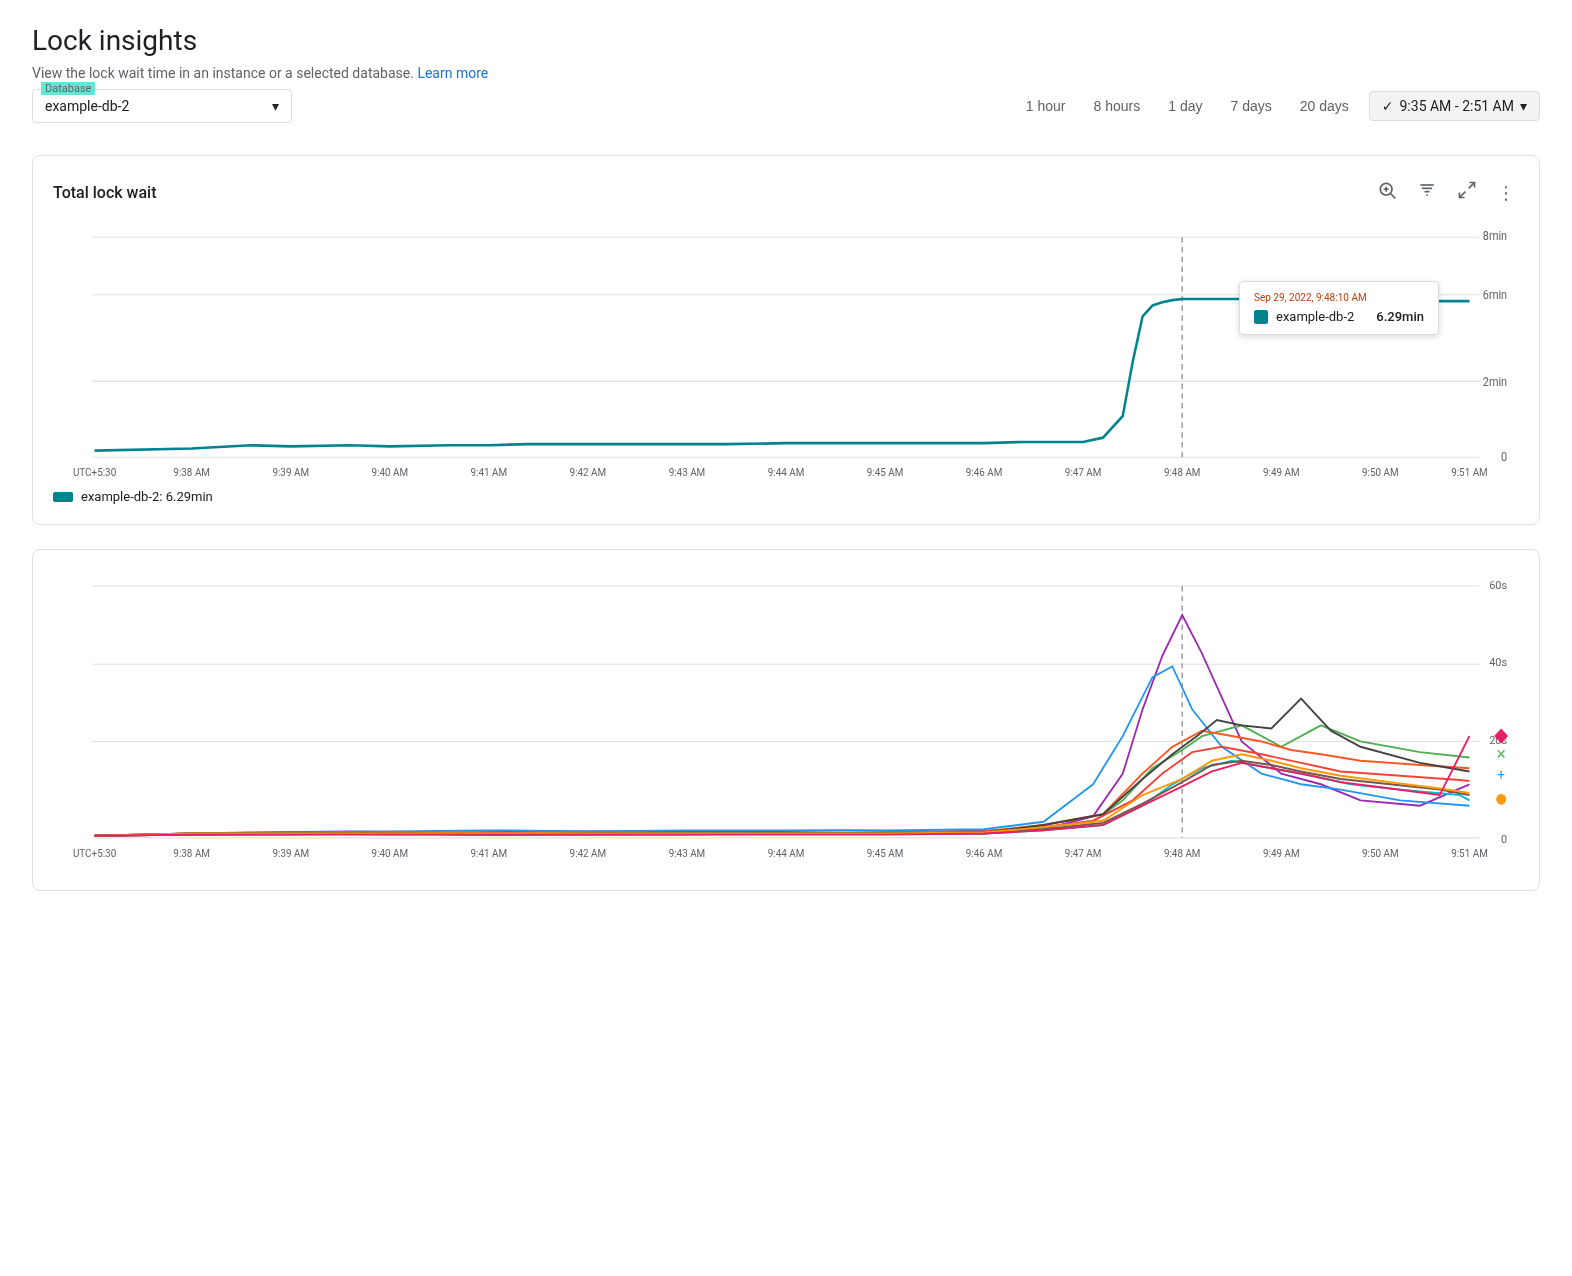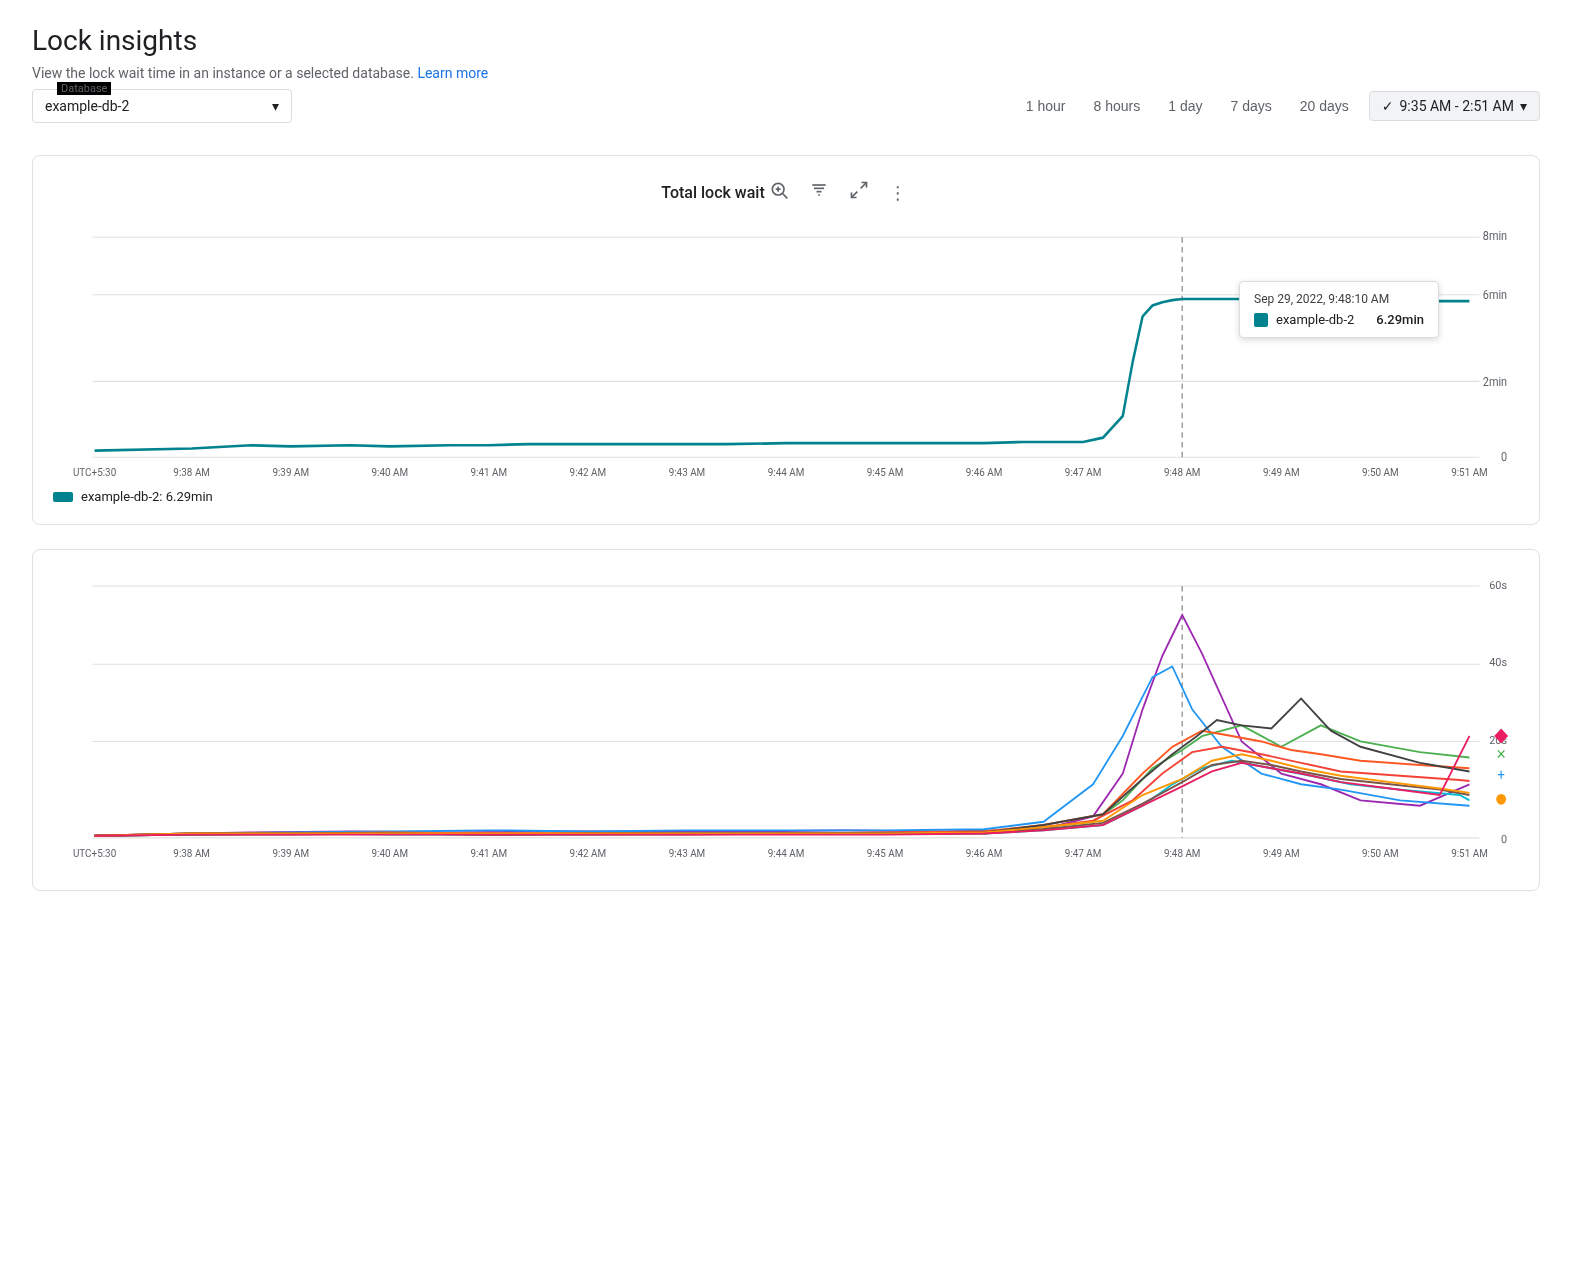--- a/index.html
+++ b/index.html
@@ -33,22 +33,22 @@
     .db-selector {
       border: 1px solid #dadce0;
       border-radius: 4px;
       padding: 8px 12px;
       width: 260px;
       position: relative;
     }
     .db-selector label {
       position: absolute;
       top: -8px;
-      left: 24px;
-      background: #000000;
+      left: 8px;
+      background: #5eead4;
       padding: 0 4px;
       font-size: 11px;
       color: #5f6368;
     }
     .db-selector-inner {
       display: flex;
       align-items: center;
       justify-content: space-between;
       font-size: 14px;
     }
@@ -78,21 +78,21 @@
     }
     .chart-card {
       border: 1px solid #e0e0e0;
       border-radius: 8px;
       padding: 20px;
       margin-bottom: 24px;
     }
     .chart-header {
       display: flex;
       align-items: center;
-      justify-content: center;
+      justify-content: space-between;
       margin-bottom: 12px;
     }
     .chart-title {
       font-size: 16px;
       font-weight: 500;
     }
     .chart-actions {
       display: flex;
       align-items: center;
       gap: 12px;
@@ -130,22 +130,22 @@
       border-radius: 4px;
       padding: 10px 14px;
       font-size: 13px;
       box-shadow: 0 2px 6px rgba(0,0,0,0.15);
       z-index: 10;
       top: 60px;
       right: 80px;
       min-width: 200px;
     }
     .tooltip-date {
-      color: #404040;
-      font-size: 12px;
+      color: #c2410c;
+      font-size: 10px;
       margin-bottom: 6px;
     }
     .tooltip-row {
       display: flex;
       align-items: center;
       gap: 8px;
     }
     .tooltip-swatch {
       width: 14px;
       height: 14px;

